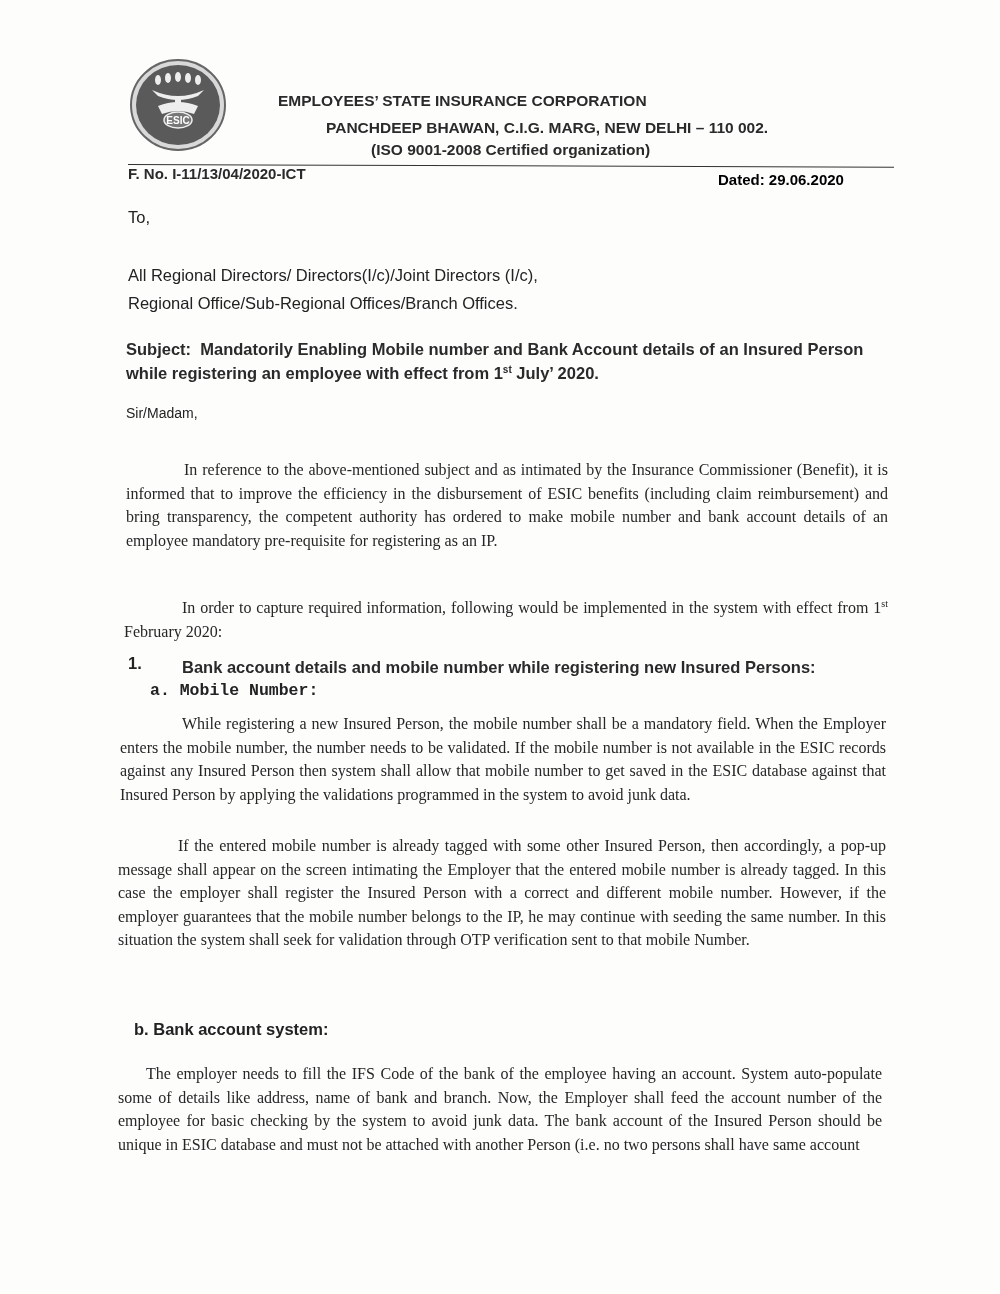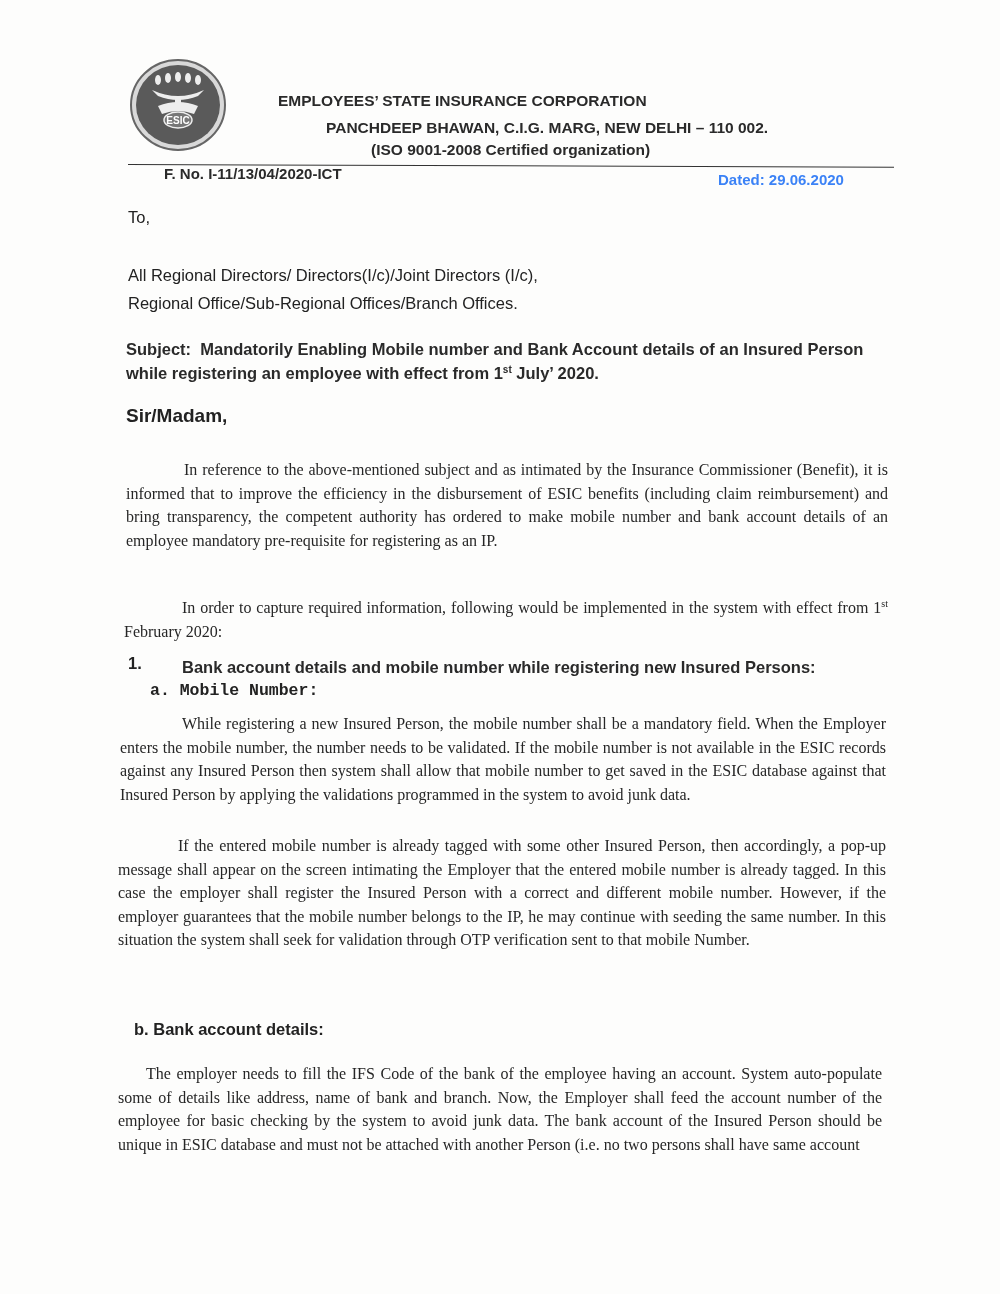--- a/index.html
+++ b/index.html
@@ -6,27 +6,27 @@
   body {
     width: 1000px; height: 1294px; background: #fdfdfc; position: relative; overflow: hidden;
     font-family: "Liberation Sans", sans-serif; color: #222;
   }
   .abs { position: absolute; }
   .logo { left: 128px; top: 58px; width: 100px; height: 94px; }
   .hdr1 { left: 278px; top: 92px; font-size: 15.5px; font-weight: bold; color: #2a2a2a; }
   .hdr2 { left: 326px; top: 119px; font-size: 15.5px; font-weight: bold; color: #2a2a2a; }
   .hdr3 { left: 371px; top: 141px; font-size: 15.5px; font-weight: bold; color: #2a2a2a; }
   .rule { left: 128px; top: 164px; width: 766px; height: 0; border-top: 1.6px solid #333; transform: rotate(0.2deg); transform-origin: left; }
-  .fno { left: 128px; top: 165px; font-size: 15px; font-weight: bold; color: #2a2a2a; margin-left: 36px; }
-  .dated { left: 718px; top: 171px; font-size: 15px; font-weight: bold; color: #3b82f6; }
+  .fno { left: 128px; top: 165px; font-size: 15px; font-weight: bold; color: #2a2a2a; }
+  .dated { left: 718px; top: 171px; font-size: 15px; font-weight: bold; color: #000000; }
   .to { left: 128px; top: 208px; font-size: 16.5px; }
   .addr1 { left: 128px; top: 266px; font-size: 16.5px; }
   .addr2 { left: 128px; top: 294px; font-size: 16.5px; }
   .subj { left: 126px; top: 337px; width: 770px; font-size: 16.5px; font-weight: bold; line-height: 24px; color: #2a2a2a; }
-  .sal { left: 126px; top: 405px; font-size: 19px; font-weight: bold; }
+  .sal { left: 126px; top: 405px; font-size: 14px; }
   .para { position: absolute; font-size: 16px; line-height: 23.5px; text-align: justify; color: #262626; font-family: Liberation Serif, serif; }
   .p1 { left: 126px; top: 458px; width: 762px; text-indent: 58px; }
   .p2 { left: 124px; top: 596px; width: 764px; text-indent: 58px; }
   .h1num { left: 128px; top: 654px; font-size: 16.5px; font-weight: bold; }
   .h1txt { left: 182px; top: 658px; font-size: 16.5px; font-weight: bold; color: #2a2a2a; }
   .h1a { left: 150px; top: 681px; font-size: 16.5px; font-weight: bold; font-family: Liberation Mono, monospace; }
   .p3 { left: 120px; top: 712px; width: 766px; text-indent: 62px; }
   .p4 { left: 118px; top: 834px; width: 768px; text-indent: 60px; }
   .h1b { left: 134px; top: 1020px; font-size: 16.5px; font-weight: bold; }
   .p5 { left: 118px; top: 1046px; width: 764px; text-indent: 28px; margin-top: 16px; }
@@ -72,14 +72,14 @@
 
 <div class="para p1">In reference to the above-mentioned subject and as intimated by the Insurance Commissioner (Benefit), it is informed that to improve the efficiency in the disbursement of ESIC benefits (including claim reimbursement) and bring transparency, the competent authority has ordered to make mobile number and bank account details of an employee mandatory pre-requisite for registering as an IP.</div>
 <div class="para p2"><span>In order to capture required information, following would be implemented in the system with effect from 1</span><sup>st</sup><span> February 2020:</span></div>
 
 <div class="abs h1num">1.</div>
 <div class="abs h1txt">Bank account details and mobile number while registering new Insured Persons:</div>
 <div class="abs h1a">a.  Mobile Number:</div>
 <div class="para p3">While registering a new Insured Person, the mobile number shall be a mandatory field. When the Employer enters the mobile number, the number needs to be validated. If the mobile number is not available in the ESIC records against any Insured Person then system shall allow that mobile number to get saved in the ESIC database against that Insured Person by applying the validations programmed in the system to avoid junk data.</div>
 <div class="para p4">If the entered mobile number is already tagged with some other Insured Person, then accordingly, a pop-up message shall appear on the screen intimating the Employer that the entered mobile number is already tagged. In this case the employer shall register the Insured Person with a correct and different mobile number. However, if the employer guarantees that the mobile number belongs to the IP, he may continue with seeding the same number. In this situation the system shall seek for validation through OTP verification sent to that mobile Number.</div>
 
-<div class="abs h1b">b.  Bank account details:</div>
+<div class="abs h1b">b.  Bank account system:</div>
 <div class="para p5">The employer needs to fill the IFS Code of the bank of the employee having an account. System auto-populate some of details like address, name of bank and branch. Now, the Employer shall feed the account number of the employee for basic checking by the system to avoid junk data. The bank account of the Insured Person should be unique in ESIC database and must not be attached with another Person (i.e. no two persons shall have same account</div>
 
 </body></html>

